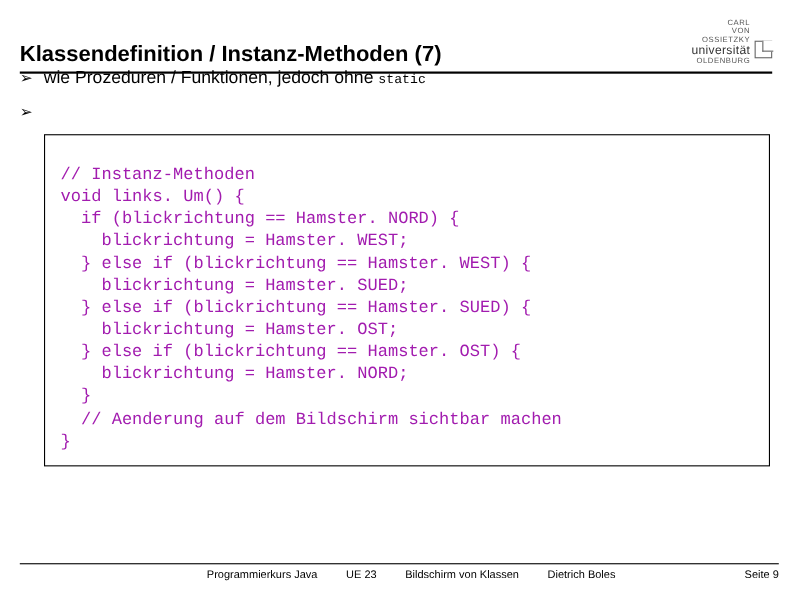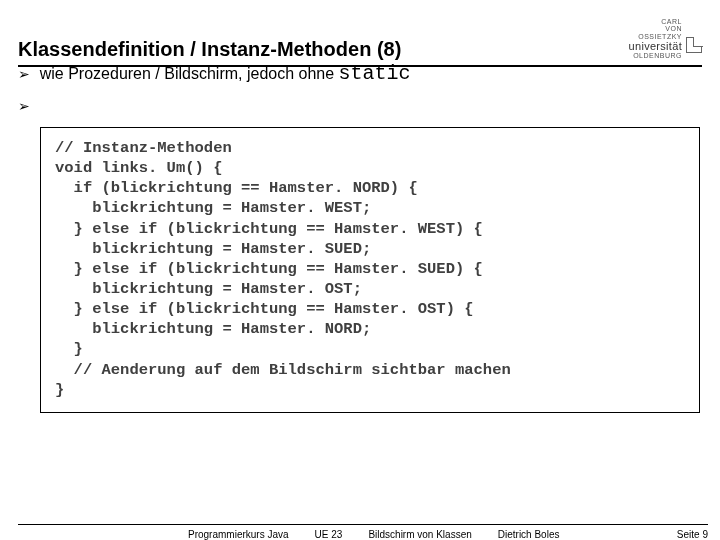--- a/index.html
+++ b/index.html
@@ -80,78 +80,78 @@
     margin-bottom: 14px;
   }
   .bullet-icon {
     font-family: Arial, sans-serif;
     font-size: 14px;
     color: #000;
     line-height: 1;
   }
   .mono-inline {
     font-family: "Courier New", Courier, monospace;
-    font-size: 20px;
+    font-size: 12px;
   }
   .code-box {
     margin-top: 10px;
     margin-left: 22px;
     margin-right: 2px;
     border: 1px solid #000;
-    padding: 10px 14px 12px 14px;
+    padding: 26px 14px 12px 14px;
     font-family: "Courier New", Courier, monospace;
     font-size: 15.5px;
-    font-weight: bold;
+    font-weight: normal;
     line-height: 1.3;
     white-space: pre;
-    color: #404040;
+    color: #a21caf;
   }
   .footer {
     position: absolute;
     left: 18px;
     right: 12px;
-    bottom: 0;
+    bottom: 12px;
     border-top: 1.5px solid #000;
     padding-top: 4px;
     display: flex;
     justify-content: space-between;
     font-size: 10px;
     color: #000;
   }
   .footer-left {
     display: flex;
     gap: 26px;
     margin-left: 170px;
   }
 </style>
 </head>
 <body>
 
 <div class="header">
-  <div class="title">Klassendefinition / Instanz-Methoden (8)</div>
+  <div class="title">Klassendefinition / Instanz-Methoden (7)</div>
   <div class="logo">
     <div>
       <div class="logo-text">
         <span>CARL</span><br>
         <span>VON</span><br>
         <span>OSSIETZKY</span>
       </div>
       <div class="logo-uni">universität</div>
       <div class="logo-text" style="text-align:right">OLDENBURG</div>
     </div>
     <div class="logo-square"></div>
   </div>
 </div>
 
 <div class="content">
 
   <div class="bullet-row">
     <span class="bullet-icon">➢</span>
     <span>
-      <span>wie Prozeduren / Bildschirm, jedoch ohne </span><span class="mono-inline">static</span>
+      <span>wie Prozeduren / Funktionen, jedoch ohne </span><span class="mono-inline">static</span>
     </span>
   </div>
 
   <div class="bullet-row">
     <span class="bullet-icon">➢</span>
   </div>
 
   <div class="code-box">// Instanz-Methoden
 void links. Um() {
   if (blickrichtung == Hamster. NORD) {

